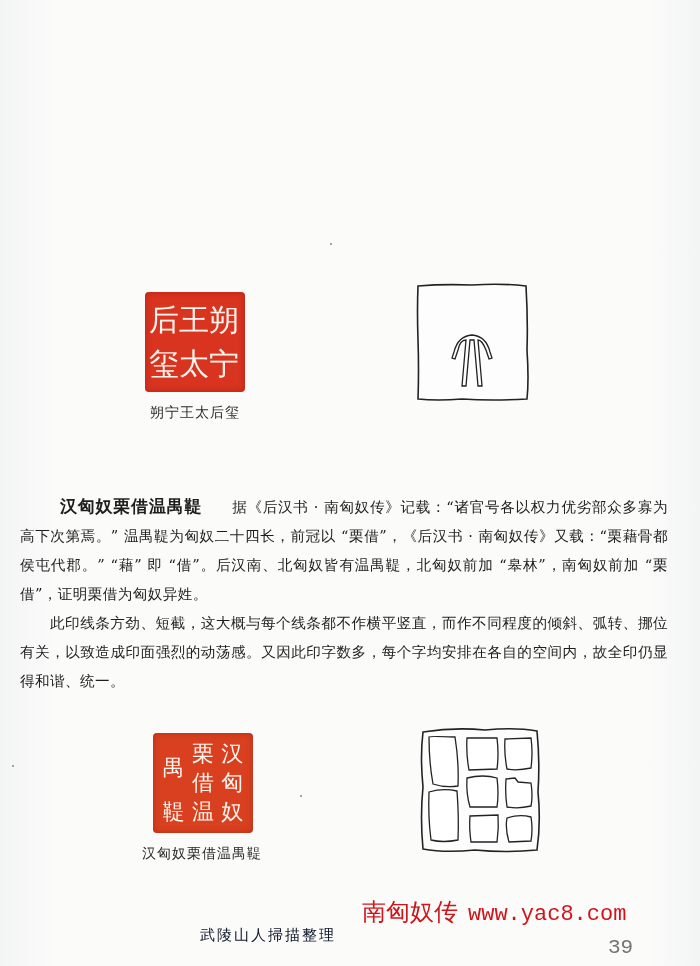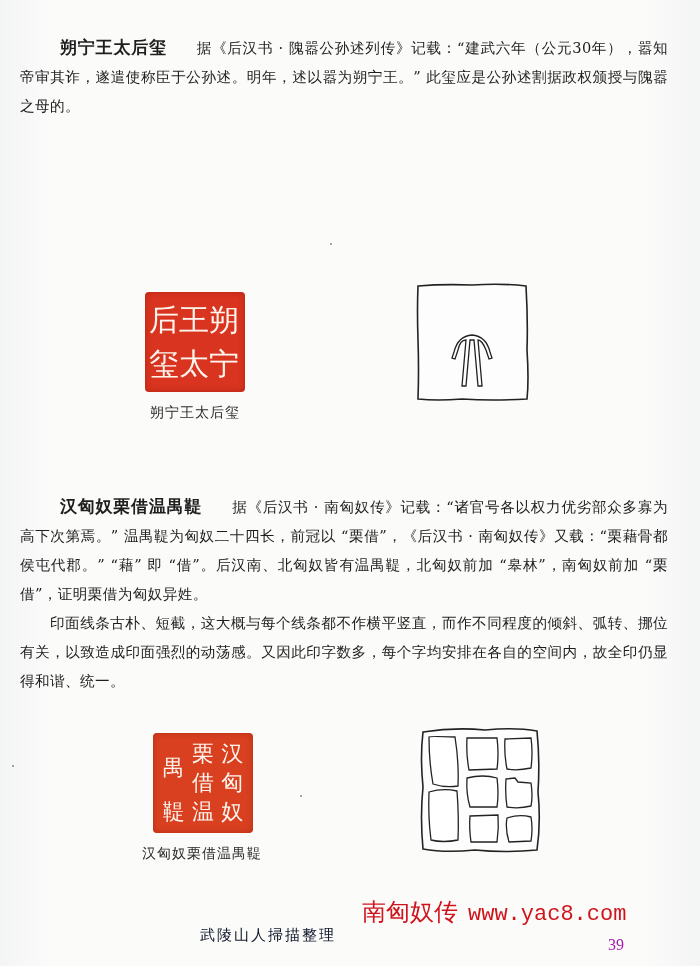--- a/index.html
+++ b/index.html
@@ -17,32 +17,29 @@
   .heading { font-family:"DejaVu Sans","Liberation Sans",sans-serif; font-weight:bold; font-size:17px; letter-spacing:0.5px; margin-left:40px; margin-right:30px; }
   .seal { position:absolute; background:#d8341f; border-radius:4px;
     box-shadow: inset 0 0 6px rgba(120,10,0,0.35); }
   .seal-grid { position:absolute; left:6px; top:6px; right:6px; bottom:6px; display:grid; }
   .seal-char { color:#fdf4ee; font-family:"DejaVu Serif",serif; display:flex; align-items:center; justify-content:center; font-weight:normal; line-height:1; }
   .caption { position:absolute; font-size:14px; letter-spacing:1px; color:#2a2a2a; }
   .outline { position:absolute; }
   .watermark { position:absolute; left:362px; top:896px; color:#d0141c; font-size:24px; white-space:nowrap; font-family:"DejaVu Serif","Liberation Serif",serif; }
   .watermark .url { font-family:"Liberation Mono","DejaVu Sans Mono",monospace; font-size:22px; margin-left:10px;margin-top:41px; }
   .footer-credit { position:absolute; left:200px; top:926px; color:#0f172a; font-size:15px; letter-spacing:2px; font-family:"DejaVu Sans","Liberation Sans",sans-serif; }
-  .page-number { position:absolute; left:608px; top:936px; font-size:16px; color:#a21caf; font-family:Liberation Serif, serif; }
+  .page-number { position:absolute; left:608px; top:936px; font-size:21px; color:#737373; font-family:Liberation Mono, monospace; }
   .speck { position:absolute; width:2px; height:2px; background:#888; border-radius:1px; }
 </style>
 </head>
 <body>
 
 <div class="scan-tint"></div>
 
 <div class="section" style="top:33px;">
-  <p class="para">
-    <span class="heading">朔宁王太后玺</span><span>据《后汉书 · 隗嚣公孙述列传》记载：“建武六年（公元30年），嚣知帝审其诈，遂遣使称臣于公孙述。明年，述以嚣为朔宁王。” 此玺应是公孙述割据政权颁授与隗嚣之母的。</span>
-  </p>
 </div>
 
 <div class="seal" style="left:145px; top:292px; width:100px; height:100px;">
   <div class="seal-grid" style="grid-template-columns:repeat(3,1fr); grid-template-rows:repeat(2,1fr); direction:rtl;">
     <span class="seal-char" style="font-size:30px;">朔</span>
     <span class="seal-char" style="font-size:30px;">王</span>
     <span class="seal-char" style="font-size:30px;">后</span>
     <span class="seal-char" style="font-size:30px;">宁</span>
     <span class="seal-char" style="font-size:30px;">太</span>
     <span class="seal-char" style="font-size:30px;">玺</span>
@@ -52,21 +49,21 @@
 
 <svg class="outline" style="left:412px; top:280px;" width="122" height="126" viewBox="0 0 122 126">
   <path d="M6 6 Q30 4 60 5 Q90 3 114 6 Q116 40 115 70 Q117 100 115 119 Q80 121 50 119 Q25 121 6 119 Q7 90 6 60 Q5 30 6 6 Z" fill="#fdfdfd" stroke="#222" stroke-width="1.6"></path>
   <path d="M42 72 Q46 56 60 55 Q74 56 78 72 L80 78 L77 79 L74 70 Q70 60 66 60 L70 106 L66 106 L62 60 L58 60 L54 106 L50 106 L54 60 Q48 60 46 70 L43 79 L40 78 Z" fill="#fff" stroke="#222" stroke-width="1.3"></path>
 </svg>
 
 <div class="section" style="top:492px;">
   <p class="para">
     <span class="heading">汉匈奴栗借温禺鞮</span><span>据《后汉书 · 南匈奴传》记载：“诸官号各以权力优劣部众多寡为高下次第焉。” 温禺鞮为匈奴二十四长，前冠以 “栗借”，《后汉书 · 南匈奴传》又载：“栗藉骨都侯屯代郡。” “藉” 即 “借”。后汉南、北匈奴皆有温禺鞮，北匈奴前加 “皋林”，南匈奴前加 “栗借”，证明栗借为匈奴异姓。</span>
   </p>
-  <p class="para indent">印面线条古朴、短截，这大概与每个线条都不作横平竖直，而作不同程度的倾斜、弧转、挪位有关，以致造成印面强烈的动荡感。又因此印字数多，每个字均安排在各自的空间内，故全印仍显得和谐、统一。</p>
+  <p class="para indent">此印线条方劲、短截，这大概与每个线条都不作横平竖直，而作不同程度的倾斜、弧转、挪位有关，以致造成印面强烈的动荡感。又因此印字数多，每个字均安排在各自的空间内，故全印仍显得和谐、统一。</p>
 </div>
 
 <div class="seal" style="left:153px; top:733px; width:100px; height:100px; background:#d8401f;">
   <div class="seal-grid" style="grid-template-columns:repeat(3,1fr); grid-template-rows:repeat(3,1fr); direction:rtl;">
     <span class="seal-char" style="font-size:22px;">汉</span>
     <span class="seal-char" style="font-size:22px;">栗</span>
     <span class="seal-char" style="font-size:22px; grid-row:span 2;">禺</span>
     <span class="seal-char" style="font-size:22px;">匈</span>
     <span class="seal-char" style="font-size:22px;">借</span>
     <span class="seal-char" style="font-size:22px;">奴</span>

